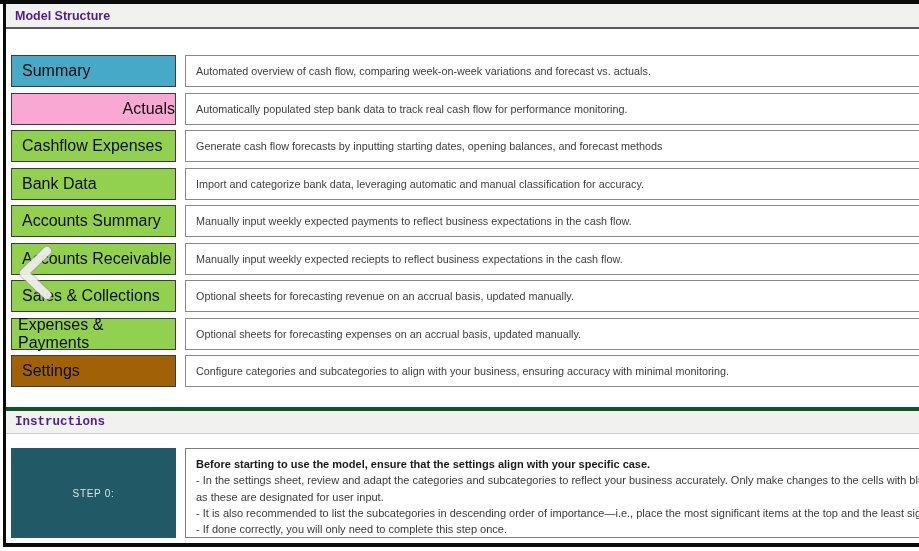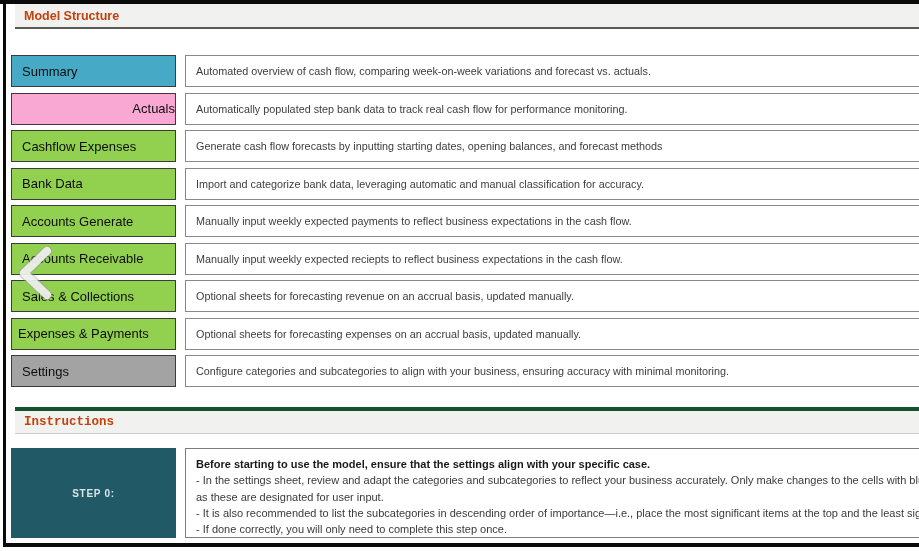--- a/index.html
+++ b/index.html
@@ -11,59 +11,59 @@
   }
   .canvas { position: absolute; top: 0; left: 0; width: 919px; height: 551px; }
 
   
   .frame-top    { position: absolute; left: 0;   top: 0;     width: 919px; height: 4px;  background: #0a0a0a; }
   .frame-left   { position: absolute; left: 3px; top: 0;     width: 3px;   height: 547px; background: #0a0a0a; }
   .frame-bottom { position: absolute; left: 3px; top: 543px; width: 916px; height: 4px;  background: #0a0a0a; }
 
   
   .band {
-    position: absolute; left: 15px; right: 0;
+    position: absolute; left: 6px; right: 0;
     background: #f1f1f0;
     display: flex; align-items: center;
     padding-left: 9px;
-    font-size: 12.5px; font-weight: bold; color: #c2410c;
+    font-size: 12.5px; font-weight: bold; color: #4c1d95;
   }
   .band-model { top: 4px; height: 23px; border-bottom: 2px solid #595959; }
   .band-instructions { top: 407px; height: 22px; border-top: 4px solid #14532d; border-bottom: 1px solid #cccccc; font-family: Liberation Mono, monospace; }
 
   
   .rows { position: absolute; left: 11px; top: 55px; width: 920px; }
   .row { display: flex; height: 32px; margin-bottom: 5.5px; }
   .row-label {
     width: 165px; flex: 0 0 165px;
     border: 1.4px solid #3c3c3c;
     box-sizing: border-box;
     display: flex; align-items: center;
     padding-left: 10px;
-    font-size: 13px; color: #0d0d0d;
+    font-size: 16px; color: #0d0d0d;
     cursor: pointer;
   }
   .row-desc {
     flex: 1 1 auto;
     margin-left: 9px;
     border: 1.4px solid #898989;
     box-sizing: border-box;
     background: #ffffff;
     display: flex; align-items: center;
     padding-left: 10px;
     font-size: 10.8px; color: #3d3d3d;
     white-space: nowrap; overflow: hidden;
   }
 
   
   .step-section { position: absolute; left: 11px; top: 448px; width: 920px; display: flex; }
   .step-box {
     width: 165px; flex: 0 0 165px; height: 90px;
     display: flex; align-items: center; justify-content: center;
-    font-size: 10px; font-weight: bold; letter-spacing: 0.7px;
+    font-size: 10px; font-weight: normal; letter-spacing: 0.7px;
     color: #d9e5e9;
   }
   .step-desc {
     flex: 1 1 auto; height: 90px;
     margin-left: 9px;
     border: 1.4px solid #7d7d7d;
     box-sizing: border-box;
     background: #ffffff;
     padding: 7px 0 0 10px;
     overflow: hidden;
@@ -127,21 +127,21 @@
       <div class="row-label" style="background: rgb(146, 208, 80);">
         <span>Bank Data</span>
       </div>
       <div class="row-desc">
         <span>Import and categorize bank data, leveraging automatic and manual classification for accuracy.</span>
       </div>
     </div>
 
     <div class="row">
       <div class="row-label" style="background: rgb(146, 208, 80);">
-        <span>Accounts Generate</span>
+        <span>Accounts Summary</span>
       </div>
       <div class="row-desc">
         <span>Manually input weekly expected payments to reflect business expectations in the cash flow.</span>
       </div>
     </div>
 
     <div class="row">
       <div class="row-label" style="background: rgb(146, 208, 80);">
         <span>Accounts Receivable</span>
       </div>
@@ -162,21 +162,21 @@
     <div class="row">
       <div class="row-label" style="background: rgb(146, 208, 80); padding-left: 6px;">
         <span>Expenses &amp; Payments</span>
       </div>
       <div class="row-desc">
         <span>Optional sheets for forecasting expenses on an accrual basis, updated manually.</span>
       </div>
     </div>
 
     <div class="row">
-      <div class="row-label" style="background: #a3a3a3;">
+      <div class="row-label" style="background: #a16207;">
         <span>Settings</span>
       </div>
       <div class="row-desc">
         <span>Configure categories and subcategories to align with your business, ensuring accuracy with minimal monitoring.</span>
       </div>
     </div>
 
   </div>
 
   <div class="band band-instructions">

